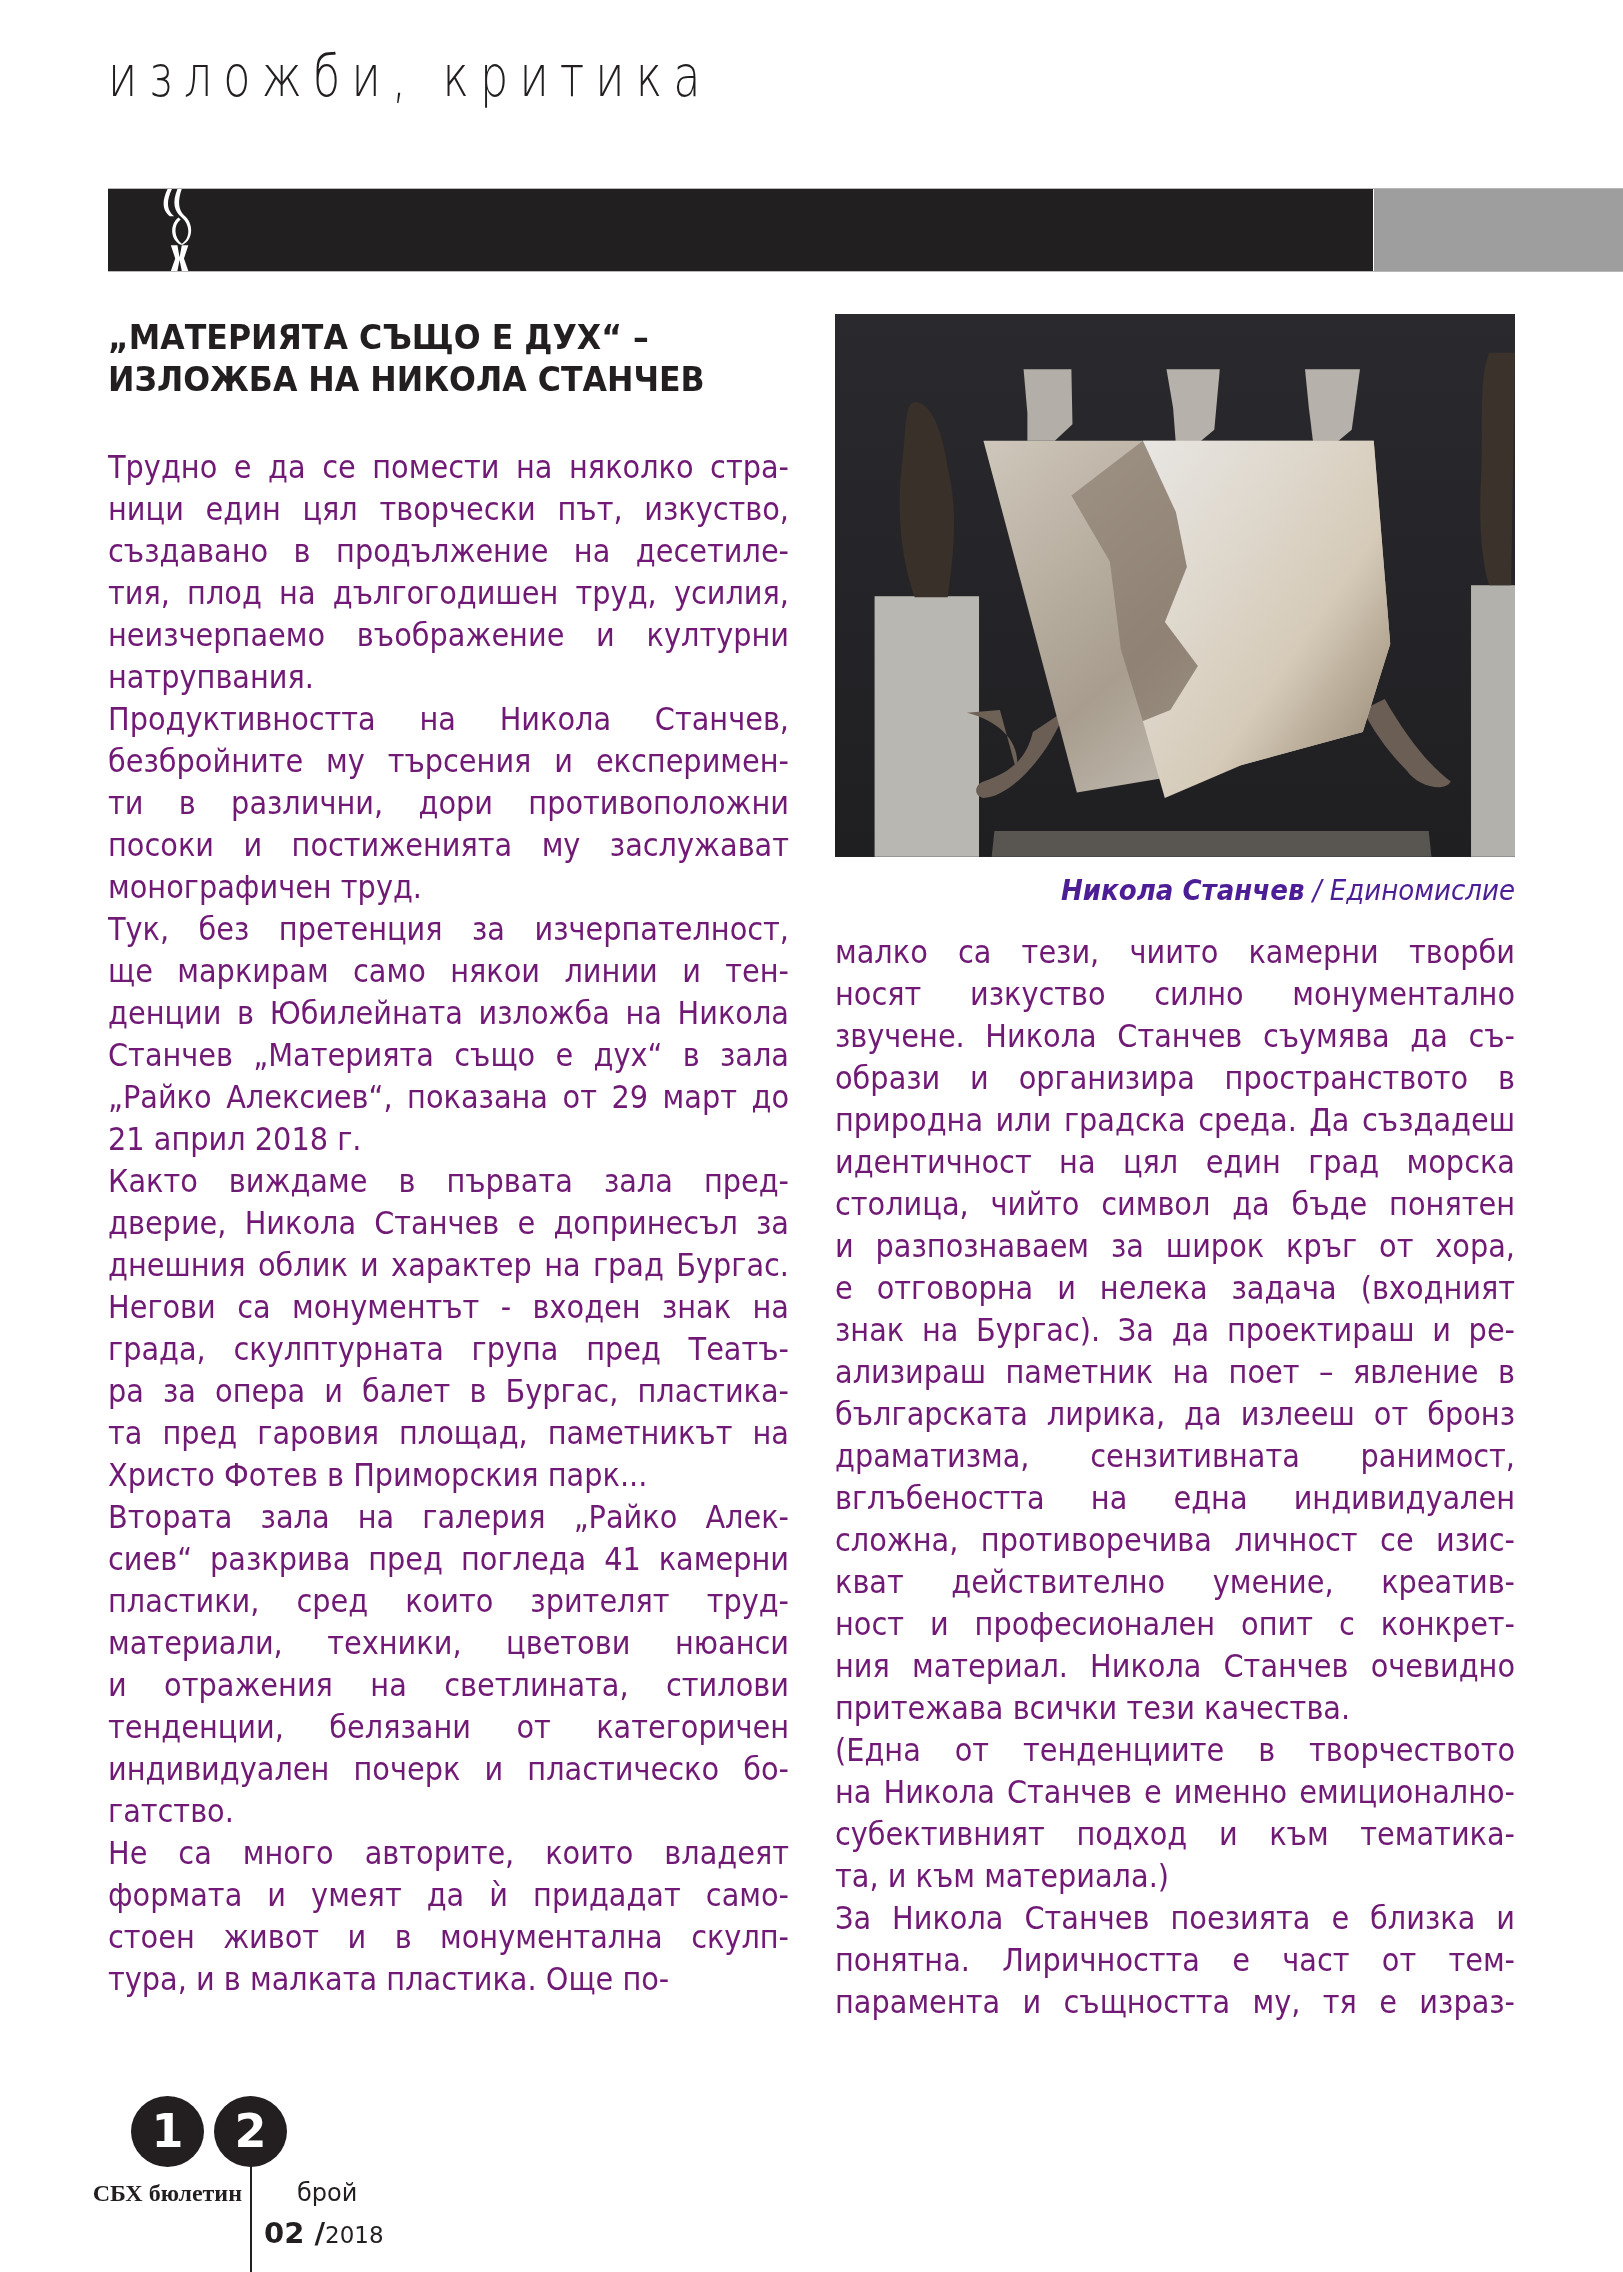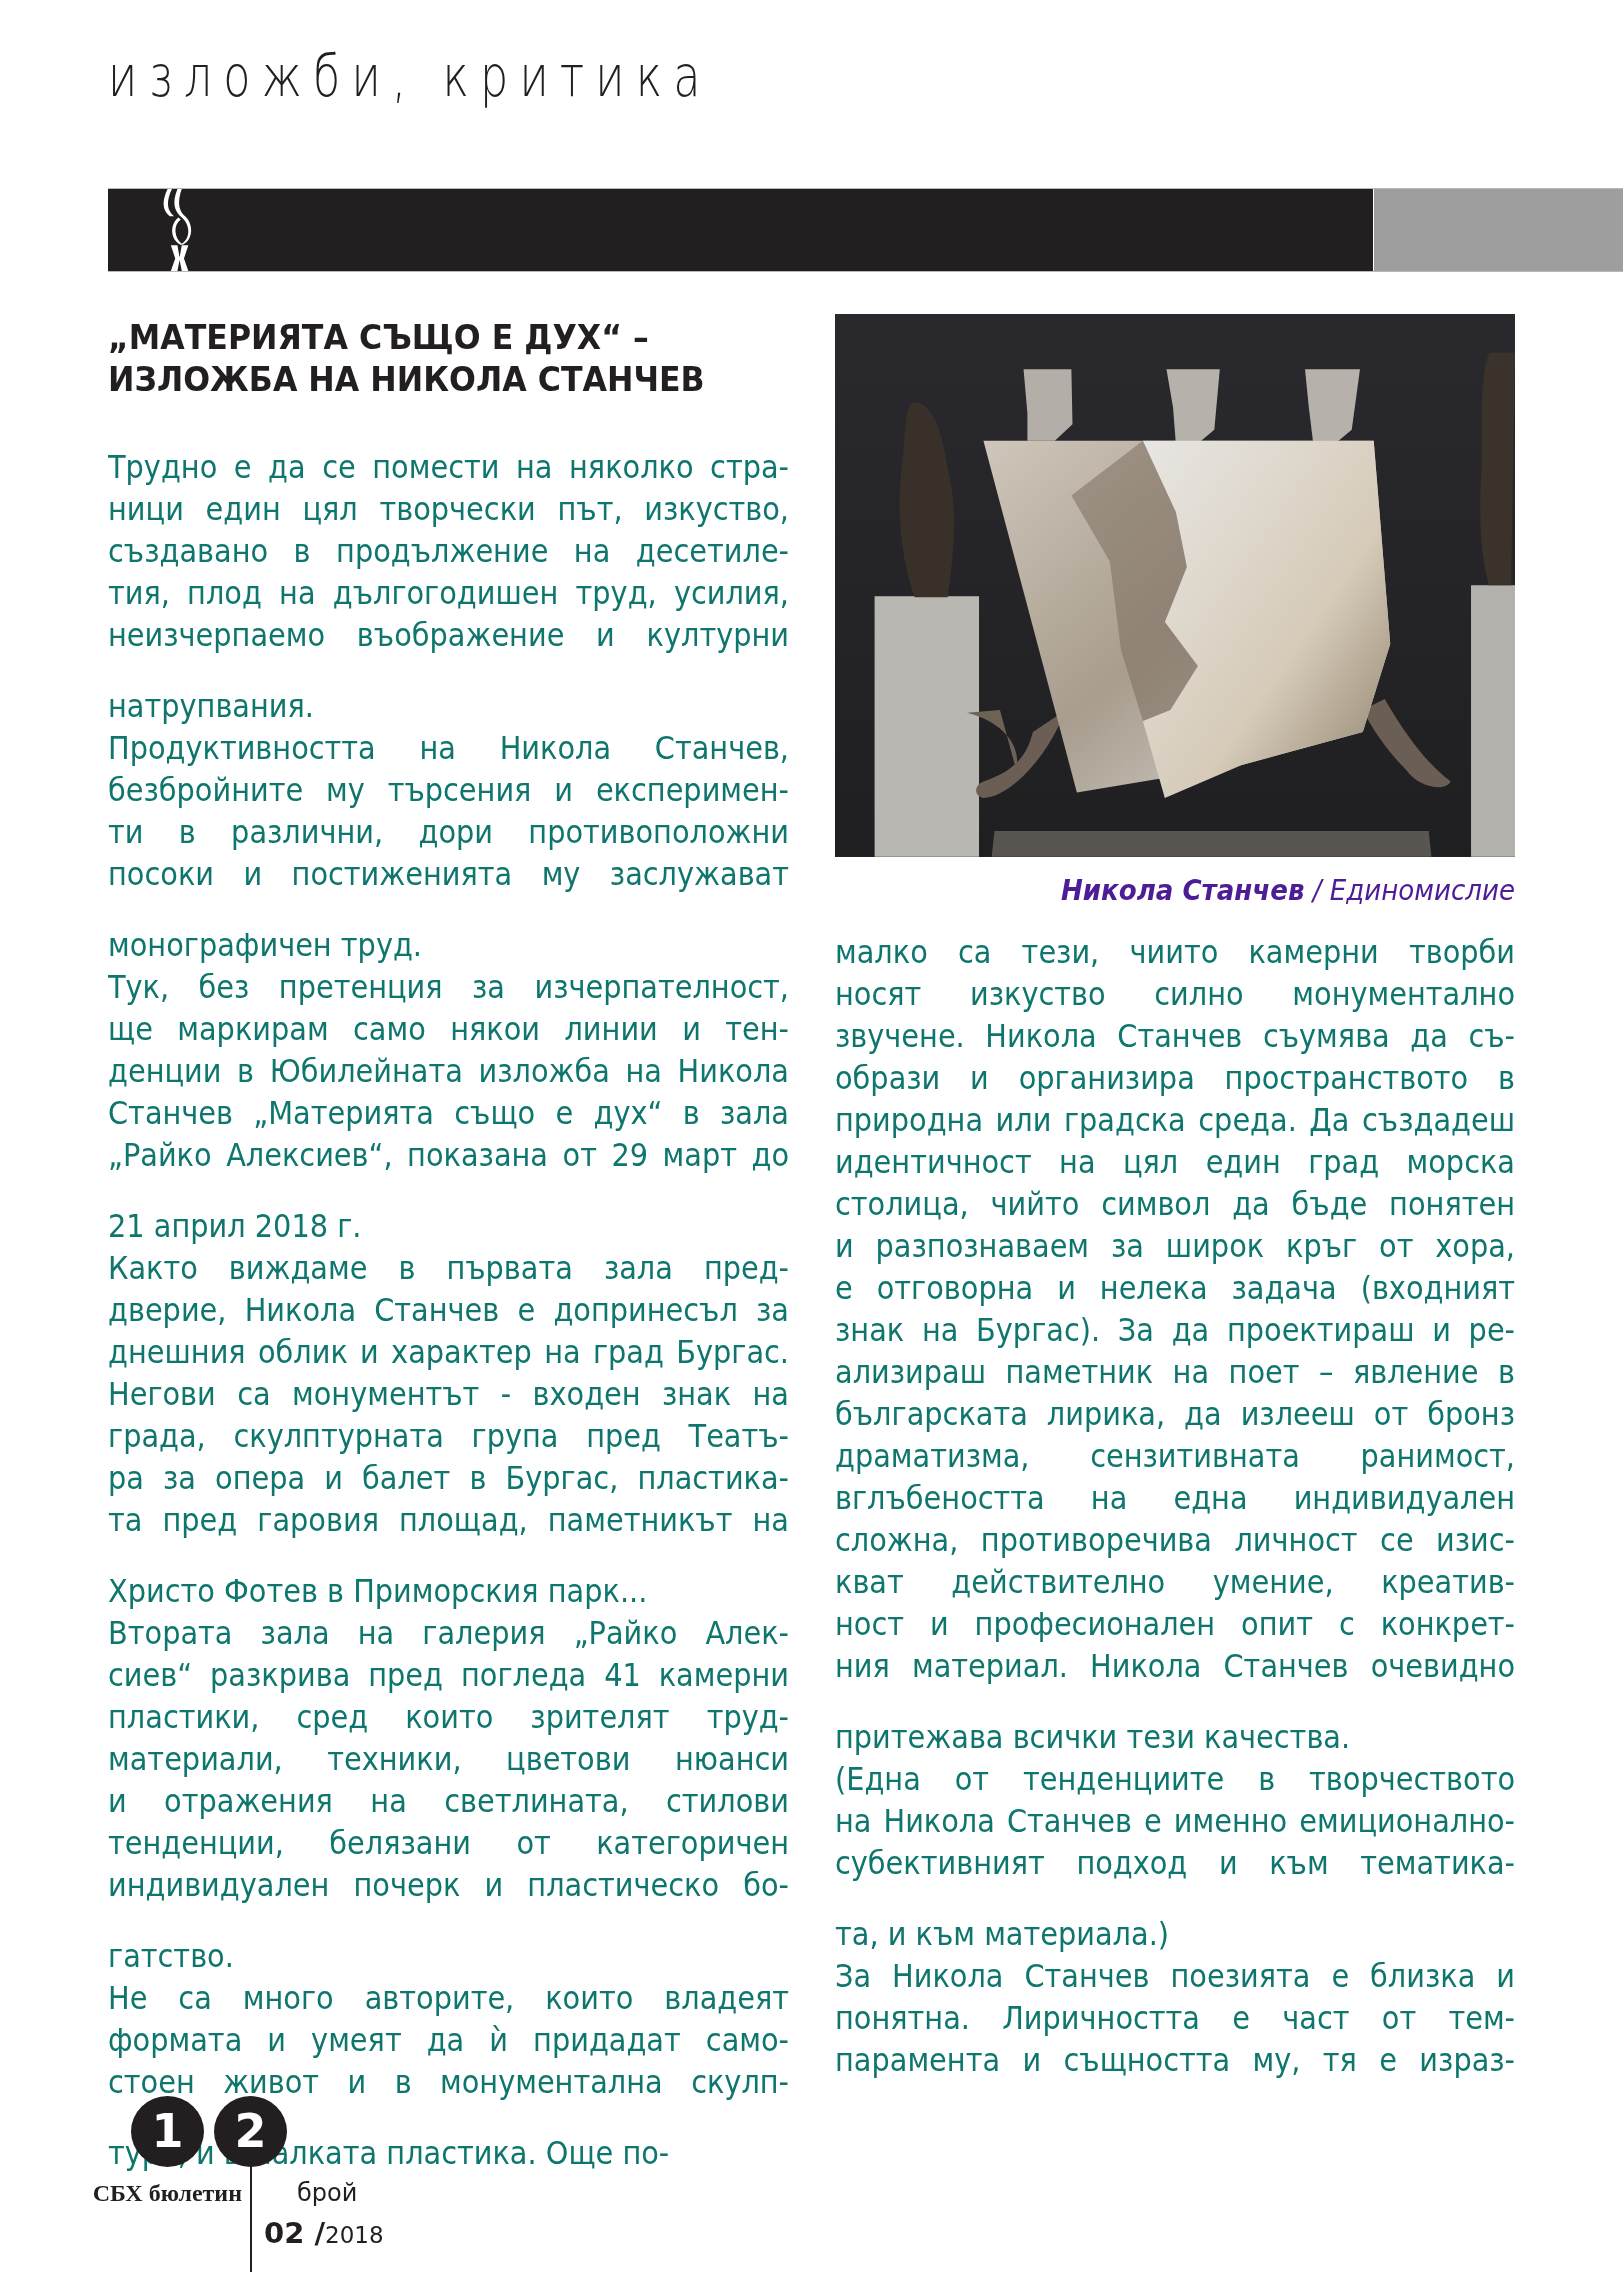--- a/index.html
+++ b/index.html
@@ -18,23 +18,23 @@
   .band-dark { position: absolute; left: 108px; top: 189px; width: 1265px; height: 82px; background: #211f1f; }
   .band-gray { position: absolute; left: 1374px; top: 189px; width: 250px; height: 82px; background: #9e9e9e; }
   .band-line { position: absolute; left: 108px; width: 1515px; height: 1.1px; background: #b8b8b8; }
   .logo { position: absolute; left: 162px; top: 189px; width: 33px; height: 82px; }
   .headline {
     position: absolute; left: 108px; top: 316px; width: 682px;
     font-family: "DejaVu Sans", sans-serif; font-weight: bold;
     font-size: 34px; line-height: 42px; color: #231f20;
     transform: scaleX(0.93); transform-origin: left top;
   }
-  .col { position: absolute; font-size: 32px; line-height: 42px; color: #0f766e; }
+  .col { position: absolute; font-size: 32px; line-height: 42px; color: #701a75; }
   .col .ln { white-space: nowrap; text-align: justify; text-align-last: justify; height: 42px; overflow: visible; }
-  .col .ln.last { text-align-last: left; margin-top: 29px; }
+  .col .ln.last { text-align-last: left; }
   .col-left { left: 108px; top: 446px; width: 681px; }
   .col-right { left: 835px; top: 931px; width: 680px; }
   .photo {
     position: absolute; left: 835px; top: 314px; width: 680px; height: 543px;
     background: #2b2a2e; overflow: hidden;
   }
   .caption {
     position: absolute; right: 108px; top: 873px;
     font-size: 29px; font-style: italic; color: #4c1d95; white-space: nowrap;
   }

